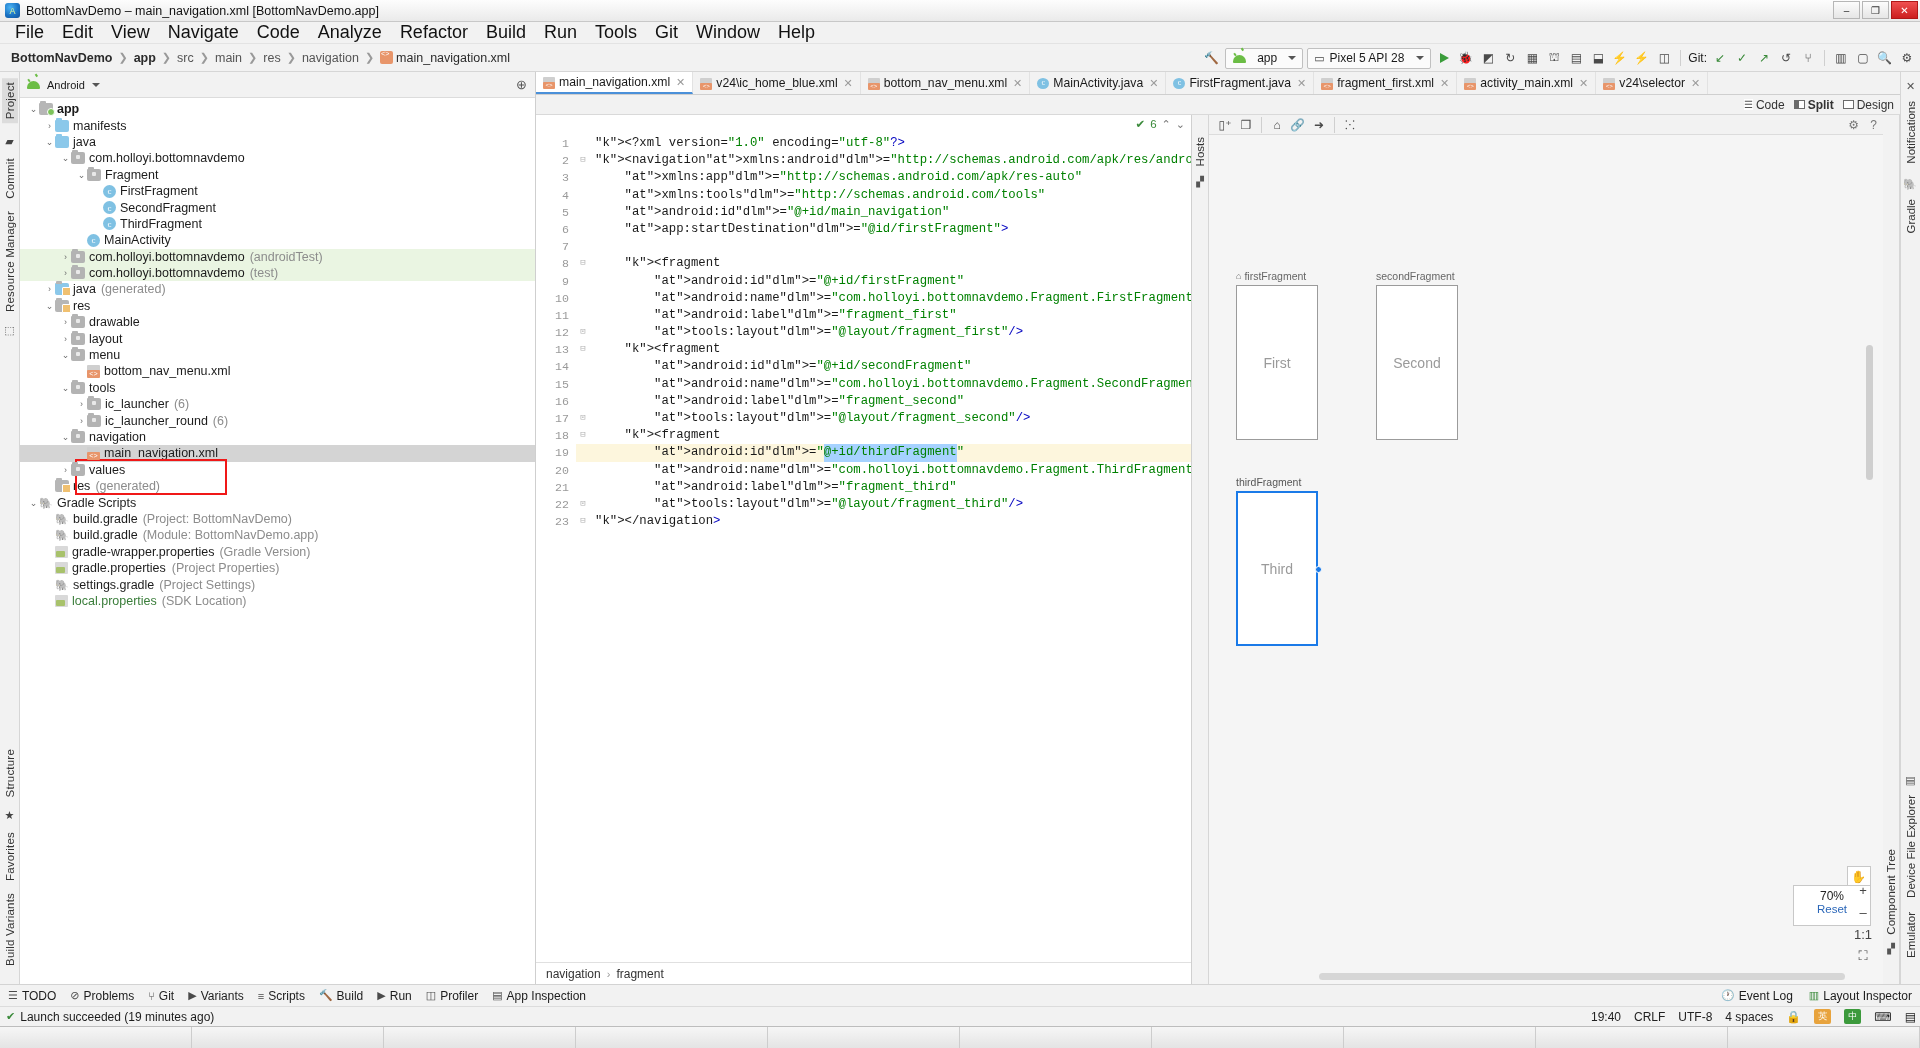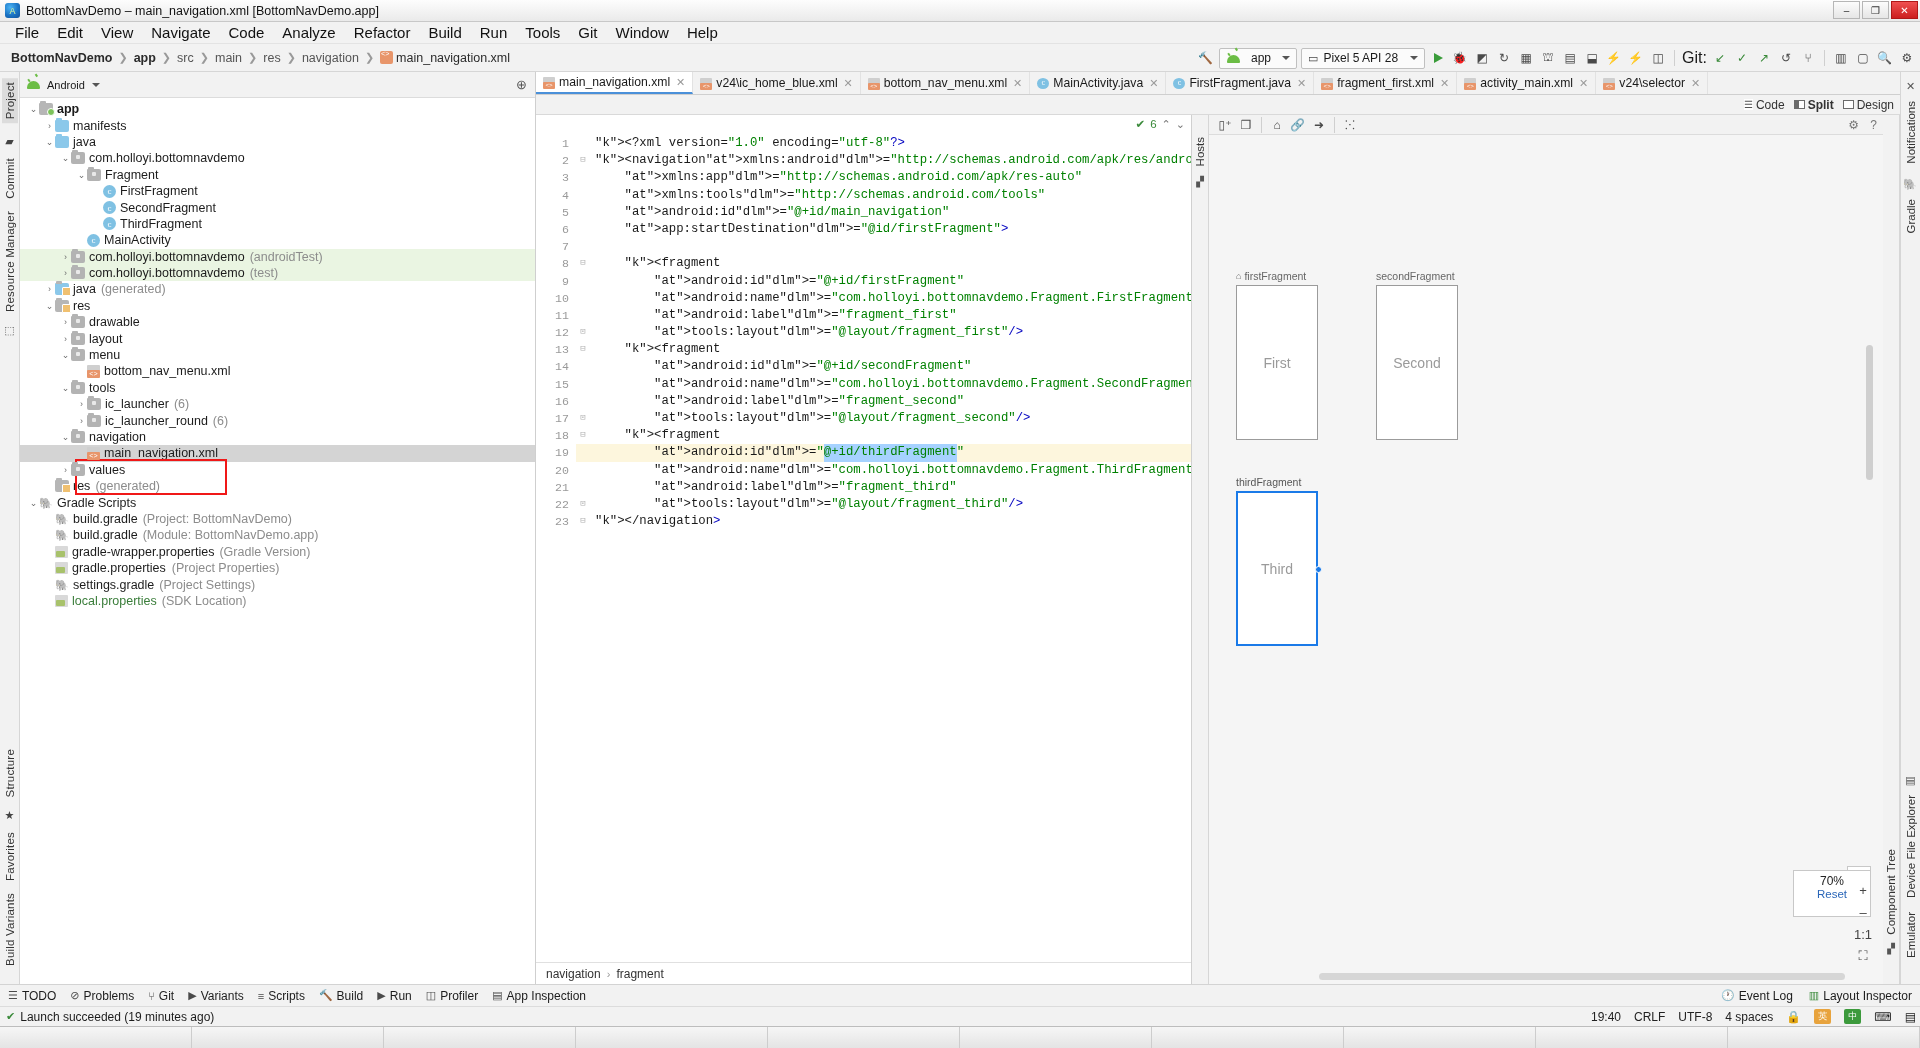--- a/index.html
+++ b/index.html
@@ -24,21 +24,21 @@
   .tb-title { font-size: 12.5px; color: #111; }
   .tb-btns { position: absolute; right: 2px; top: 1px; display: flex; gap: 2px; }
   .tb-btn { width: 27px; height: 18px; border: 1px solid #b6b6b6;
     background: linear-gradient(#fcfcfc,#e6e6e6); display: flex;
     align-items: center; justify-content: center; font-size: 10px; color: #333; }
   .tb-btn.close { background: linear-gradient(#f05050,#cc1f1f); color:#fff; border-color:#b01818; }
 
   
   .menubar { height: 22px; background: #f2f2f2; display: flex;
     align-items: center; padding-left: 6px; border-bottom: 1px solid #e3e3e3; }
-  .menubar span { padding: 2px 9px; font-size: 15px; color: #111; cursor: default; }
+  .menubar span { padding: 2px 9px; font-size: 18px; color: #111; cursor: default; }
 
   
   .toolbar { height: 28px; background: #f2f2f2; display: flex;
     align-items: center; border-bottom: 1px solid #d6d6d6; position: relative; }
   .crumbs { display: flex; align-items: center; padding-left: 8px; gap: 2px; }
   .crumbs .c { font-size: 12.5px; color: #2b2b2b; padding: 0 3px; }
   .crumbs .c.bold { font-weight: bold; }
   .crumbs .c.dim { color: #555; }
   .crumbs .sep { color: #999; font-size: 11px; padding: 0 1px; }
   .xmlic { width: 13px; height: 13px; background: #e8956a; border-radius: 2px;
@@ -197,22 +197,22 @@
     align-items: center; gap: 3px; white-space: nowrap; }
   .frag .home { font-size: 9px; color: #555; }
   .frag .card { background: #fff; border: 1px solid #9b9b9b;
     display: flex; align-items: center; justify-content: center;
     font-size: 14px; color: #9a9a9a; }
   .frag.selected .card { border: 2px solid #1a7ae8; }
   .frag.selected .flab { color: #555; }
   .handle { position: absolute; width: 7px; height: 7px; border-radius: 50%;
     background: #1a7ae8; border: 1px solid #fff; }
 
-  .zoomctl { position: absolute; right: 12px; bottom: 67px; width: 78px;
-    background: #fff; border: 1px solid #c8c8c8; text-align: center; padding: 3px 0 16px; }
+  .zoomctl { position: absolute; right: 12px; bottom: 58px; width: 78px;
+    background: #fff; border: 1px solid #c8c8c8; text-align: center; padding: 3px 0 10px; }
   .zoomctl .pct { font-size: 12px; color: #222; }
   .zoomctl .rst { font-size: 11.5px; color: #2a66b8; }
   .zbtns { position: absolute; right: -22px; bottom: 58px; display: flex; flex-direction: column;
     align-items: center; gap: 6px; }
   .zb { width: 16px; height: 16px; display: flex; align-items: center; justify-content: center;
     font-size: 13px; color: #444; }
   .panbtn { position: absolute; right: 12px; bottom: 96px; width: 24px; height: 22px;
     background: #fff; border: 1px solid #c8c8c8; display: flex; align-items: center;
     justify-content: center; font-size: 12px; color: #444; }
   .hscroll { position: absolute; left: 110px; right: 38px; bottom: 4px; height: 7px;
@@ -317,21 +317,21 @@
       <span class="ticon">◩</span>
       <span class="ticon">↻</span>
       <span class="ticon">▦</span>
       <span class="ticon">⛫</span>
       <span class="ticon">▤</span>
       <span class="ticon">⬓</span>
       <span class="ticon" style="color:#cc5522">⚡</span>
       <span class="ticon" style="color:#cc5522">⚡</span>
       <span class="ticon">◫</span>
       <span class="sepv"></span>
-      <span style="font-size:16px">Git:</span>
+      <span style="font-size:12px">Git:</span>
       <span class="ticon" style="color:#3a8a3a">↙</span>
       <span class="ticon" style="color:#3a8a3a">✓</span>
       <span class="ticon" style="color:#3a8a3a">↗</span>
       <span class="ticon">↺</span>
       <span class="ticon">⑂</span>
       <span class="sepv"></span>
       <span class="ticon">▥</span>
       <span class="ticon">▢</span>
       <span class="ticon">🔍</span>
       <span class="ticon">⚙</span>

